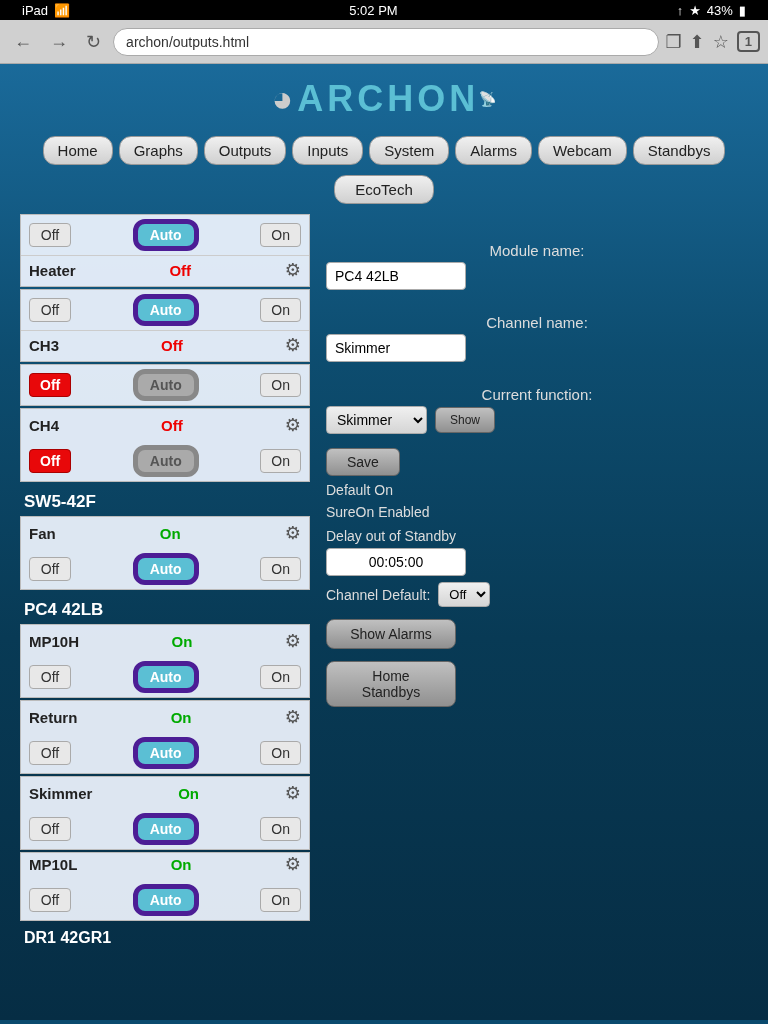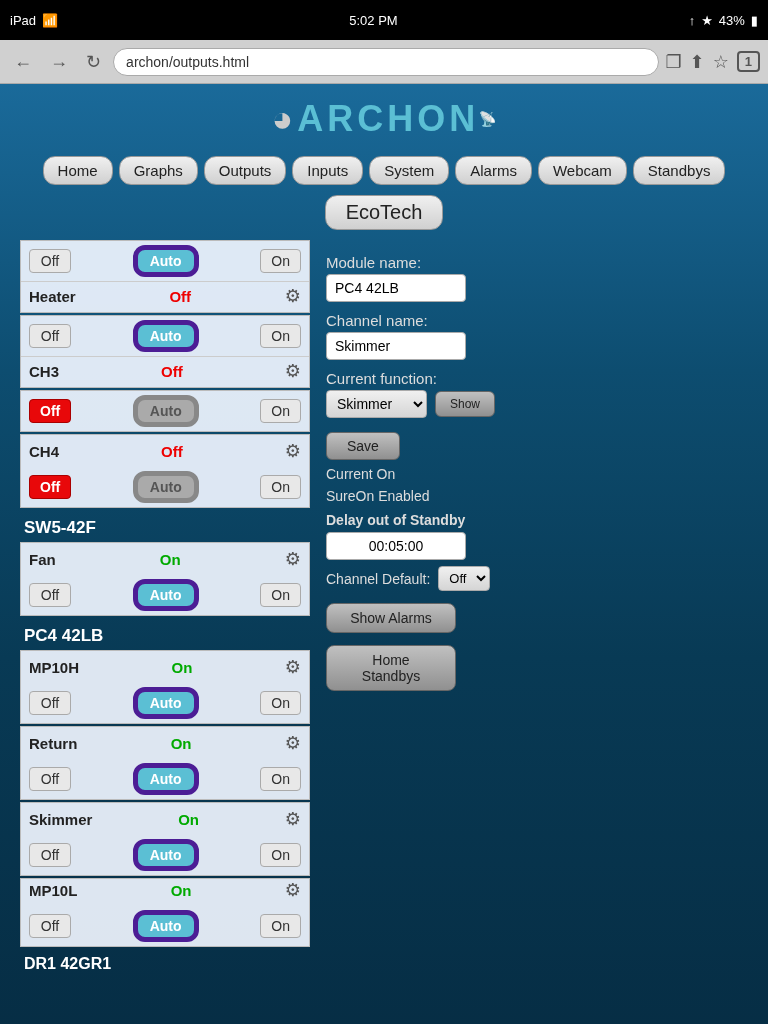--- a/index.html
+++ b/index.html
@@ -13,23 +13,23 @@
       overflow-x: hidden;
     }
 
     
     .status-bar {
       background: #000;
       color: #fff;
       display: flex;
       justify-content: space-between;
       align-items: center;
-      padding: 4px 10px;
+      padding: 4px 22px;
       font-size: 13px;
-      height: 40px;
+      height: 20px;
     }
     .status-left { display: flex; align-items: center; gap: 6px; }
     .status-right { display: flex; align-items: center; gap: 6px; }
 
     
     .browser-bar {
       background: #d0d0d0;
       display: flex;
       align-items: center;
       padding: 5px 8px;
@@ -117,21 +117,21 @@
       color: #222;
     }
 
     .ecotech-btn {
       display: block;
       margin: 4px auto 10px auto;
       background: linear-gradient(180deg, #f0f0f0, #d0d0d0);
       border: 1px solid #999;
       border-radius: 12px;
       padding: 5px 20px;
-      font-size: 20px;
+      font-size: 15px;
       cursor: pointer;
       color: #222;
     }
 
     
     .main-content {
       display: flex;
       gap: 16px;
       padding: 0 20px;
     }
@@ -231,21 +231,22 @@
     
     .right-panel {
       flex: 1;
       padding-top: 4px;
     }
     .right-panel label {
       display: block;
       color: #ddd;
       font-size: 15px;
       margin-bottom: 3px;
-      margin-top: 10px;
+      margin-top: 24px;
+      text-align: center;
     }
     .right-panel input[type="text"] {
       background: #fff;
       border: 1px solid #aaa;
       border-radius: 4px;
       padding: 5px 8px;
       font-size: 14px;
       width: 140px;
       display: block;
     }
@@ -529,23 +530,23 @@
           <option>Always On</option>
           <option>Return</option>
           <option>Fan</option>
           <option>Heater</option>
         </select>
         <button class="show-btn">Show</button>
       </div>
 
       <button class="save-btn">Save</button>
 
-      <div class="info-line">Current On</div>
+      <div class="info-line">Default On</div>
       <div class="info-line">SureOn Enabled</div>
-      <div class="info-line" style="margin-top:8px;font-weight:bold;">Delay out of Standby</div>
+      <div class="info-line" style="margin-top:8px;">Delay out of Standby</div>
       <input type="text" class="time-input" value="00:05:00" style="">
 
       <div class="default-row">
         <span>Channel Default:</span>
         <select class="default-select">
           <option>Off</option>
           <option>On</option>
         </select>
       </div>
 

